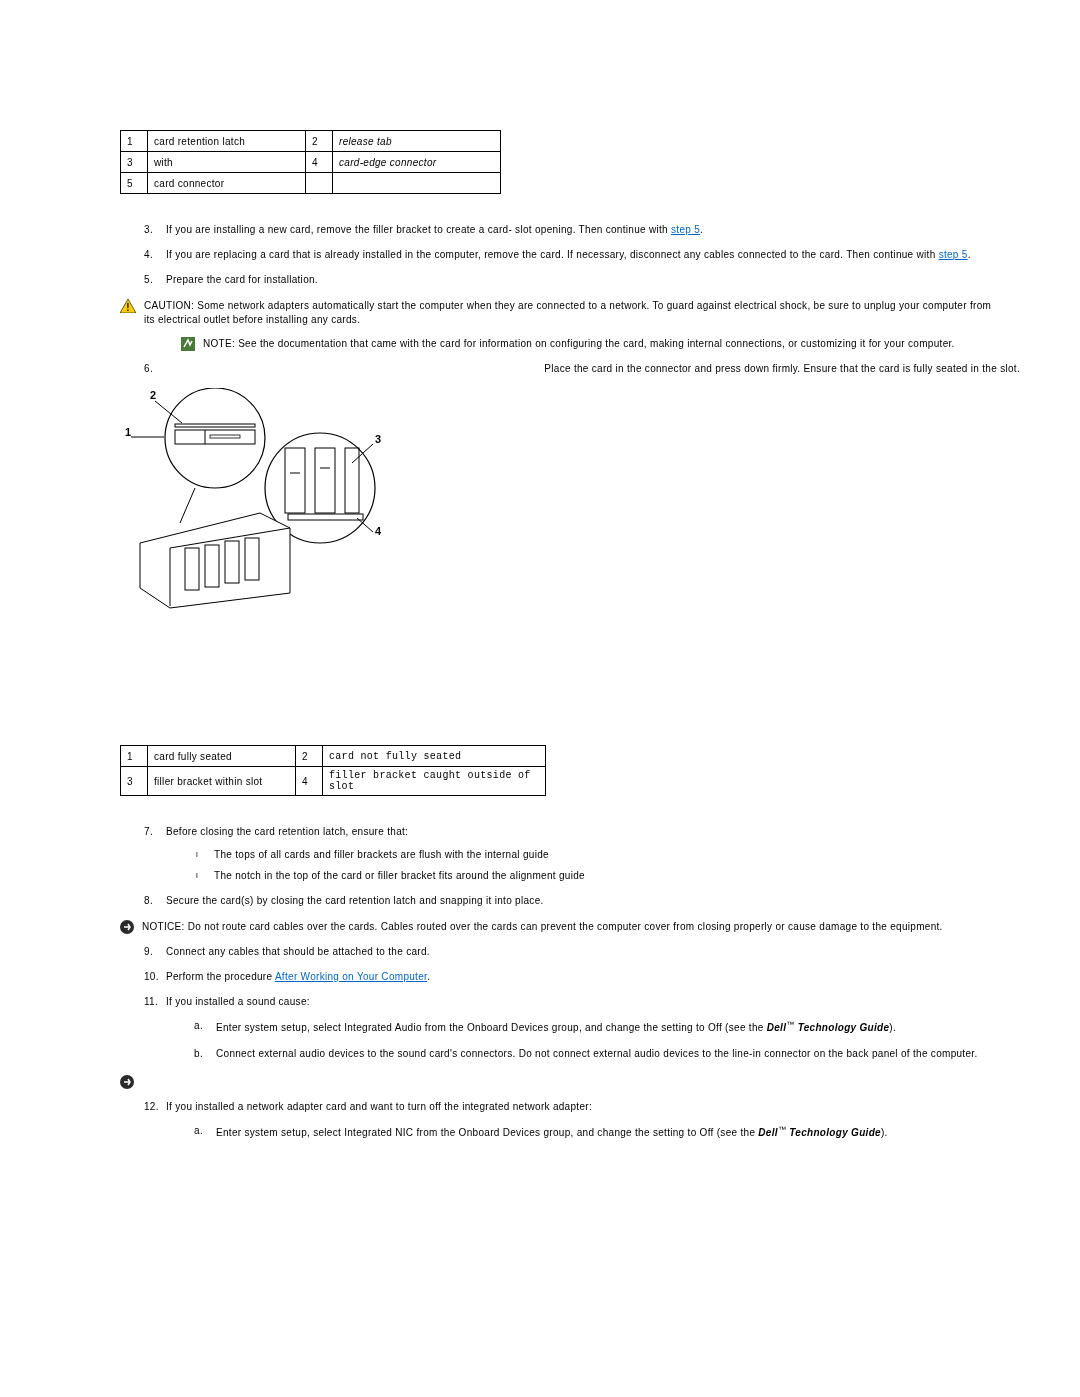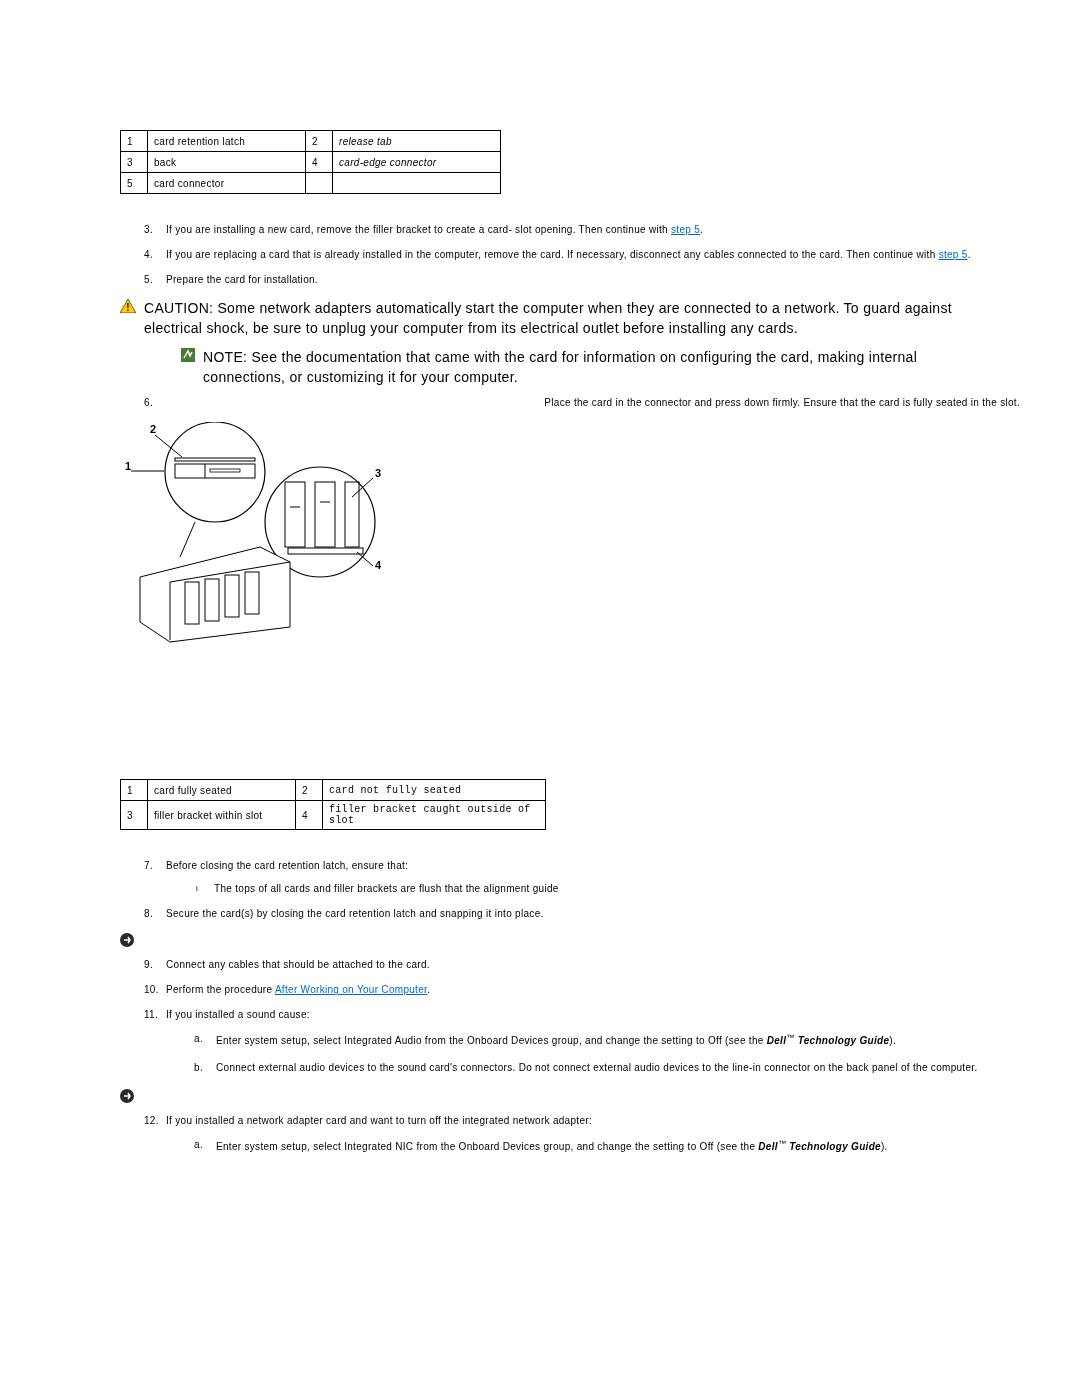--- a/index.html
+++ b/index.html
@@ -80,21 +80,21 @@
     margin-bottom: 10px;
     margin-top: 10px;
   }
   .callout .icon {
     flex-shrink: 0;
     margin-right: 8px;
     margin-top: 0;
   }
   .callout .text {
     flex: 1;
-    font-size: 14px;
+    font-size: 10px;
     line-height: 1.4;
   }
   .callout.indented {
     margin-left: 86px;
     padding-left: 35px;
   }
   .label-caution {
     color: #000;
   }
   .label-note {
@@ -158,21 +158,21 @@
   <table class="legend legend1">
     <tbody>
         <tr>
       <td class="num">1</td>
       <td class="label1">card retention latch</td>
       <td class="num">2</td>
       <td class="label2">release tab</td>
     </tr>
     <tr>
       <td class="num">3</td>
-      <td class="label1">back</td>
+      <td class="label1">with</td>
       <td class="num">4</td>
       <td class="label2">card-edge connector</td>
     </tr>
     <tr>
       <td class="num">5</td>
       <td class="label1">card connector</td>
       <td class="num"></td>
       <td class="label2"></td>
     </tr>
   </tbody>
@@ -267,33 +267,35 @@
       <td class="num">4</td>
       <td class="label2">filler bracket caught outside of slot</td>
     </tr>
   </tbody>
     </table>
 
   <ol class="steps" style="counter-reset: mainstep 6;">
     <li>
       <span>Before closing the card retention latch, ensure that:</span>
       <ul class="sub-list">
-        <li>The tops of all cards and filler brackets are flush that the alignment guide</li>
+        <li>The tops of all cards and filler brackets are flush with the internal guide</li>
+        <li>The notch in the top of the card or filler bracket fits around the alignment guide</li>
       </ul>
     </li>
     <li>Secure the card(s) by closing the card retention latch and snapping it into place.</li>
   </ol>
 
   <div class="callout">
     <span class="icon">
       <svg width="14" height="14" viewBox="0 0 14 14">
           <circle cx="7" cy="7" r="7" fill="#2a2a2a"></circle>
           <path d="M4 7 L10 7 M8 4 L10 7 L8 10" stroke="#fff" stroke-width="1.5" fill="none"></path>
         </svg>
     </span>
+    <div class="text"><span class="label-notice">NOTICE:</span><span> Do not route card cables over the cards. Cables routed over the cards can prevent the computer cover from closing properly or cause damage to the equipment.</span></div>
   </div>
 
   <ol class="steps continued2">
     <li>Connect any cables that should be attached to the card.</li>
     <li>
       <span>Perform the procedure </span><a class="link">After Working on Your Computer</a><span>.</span>
     </li>
   </ol>
 
 

